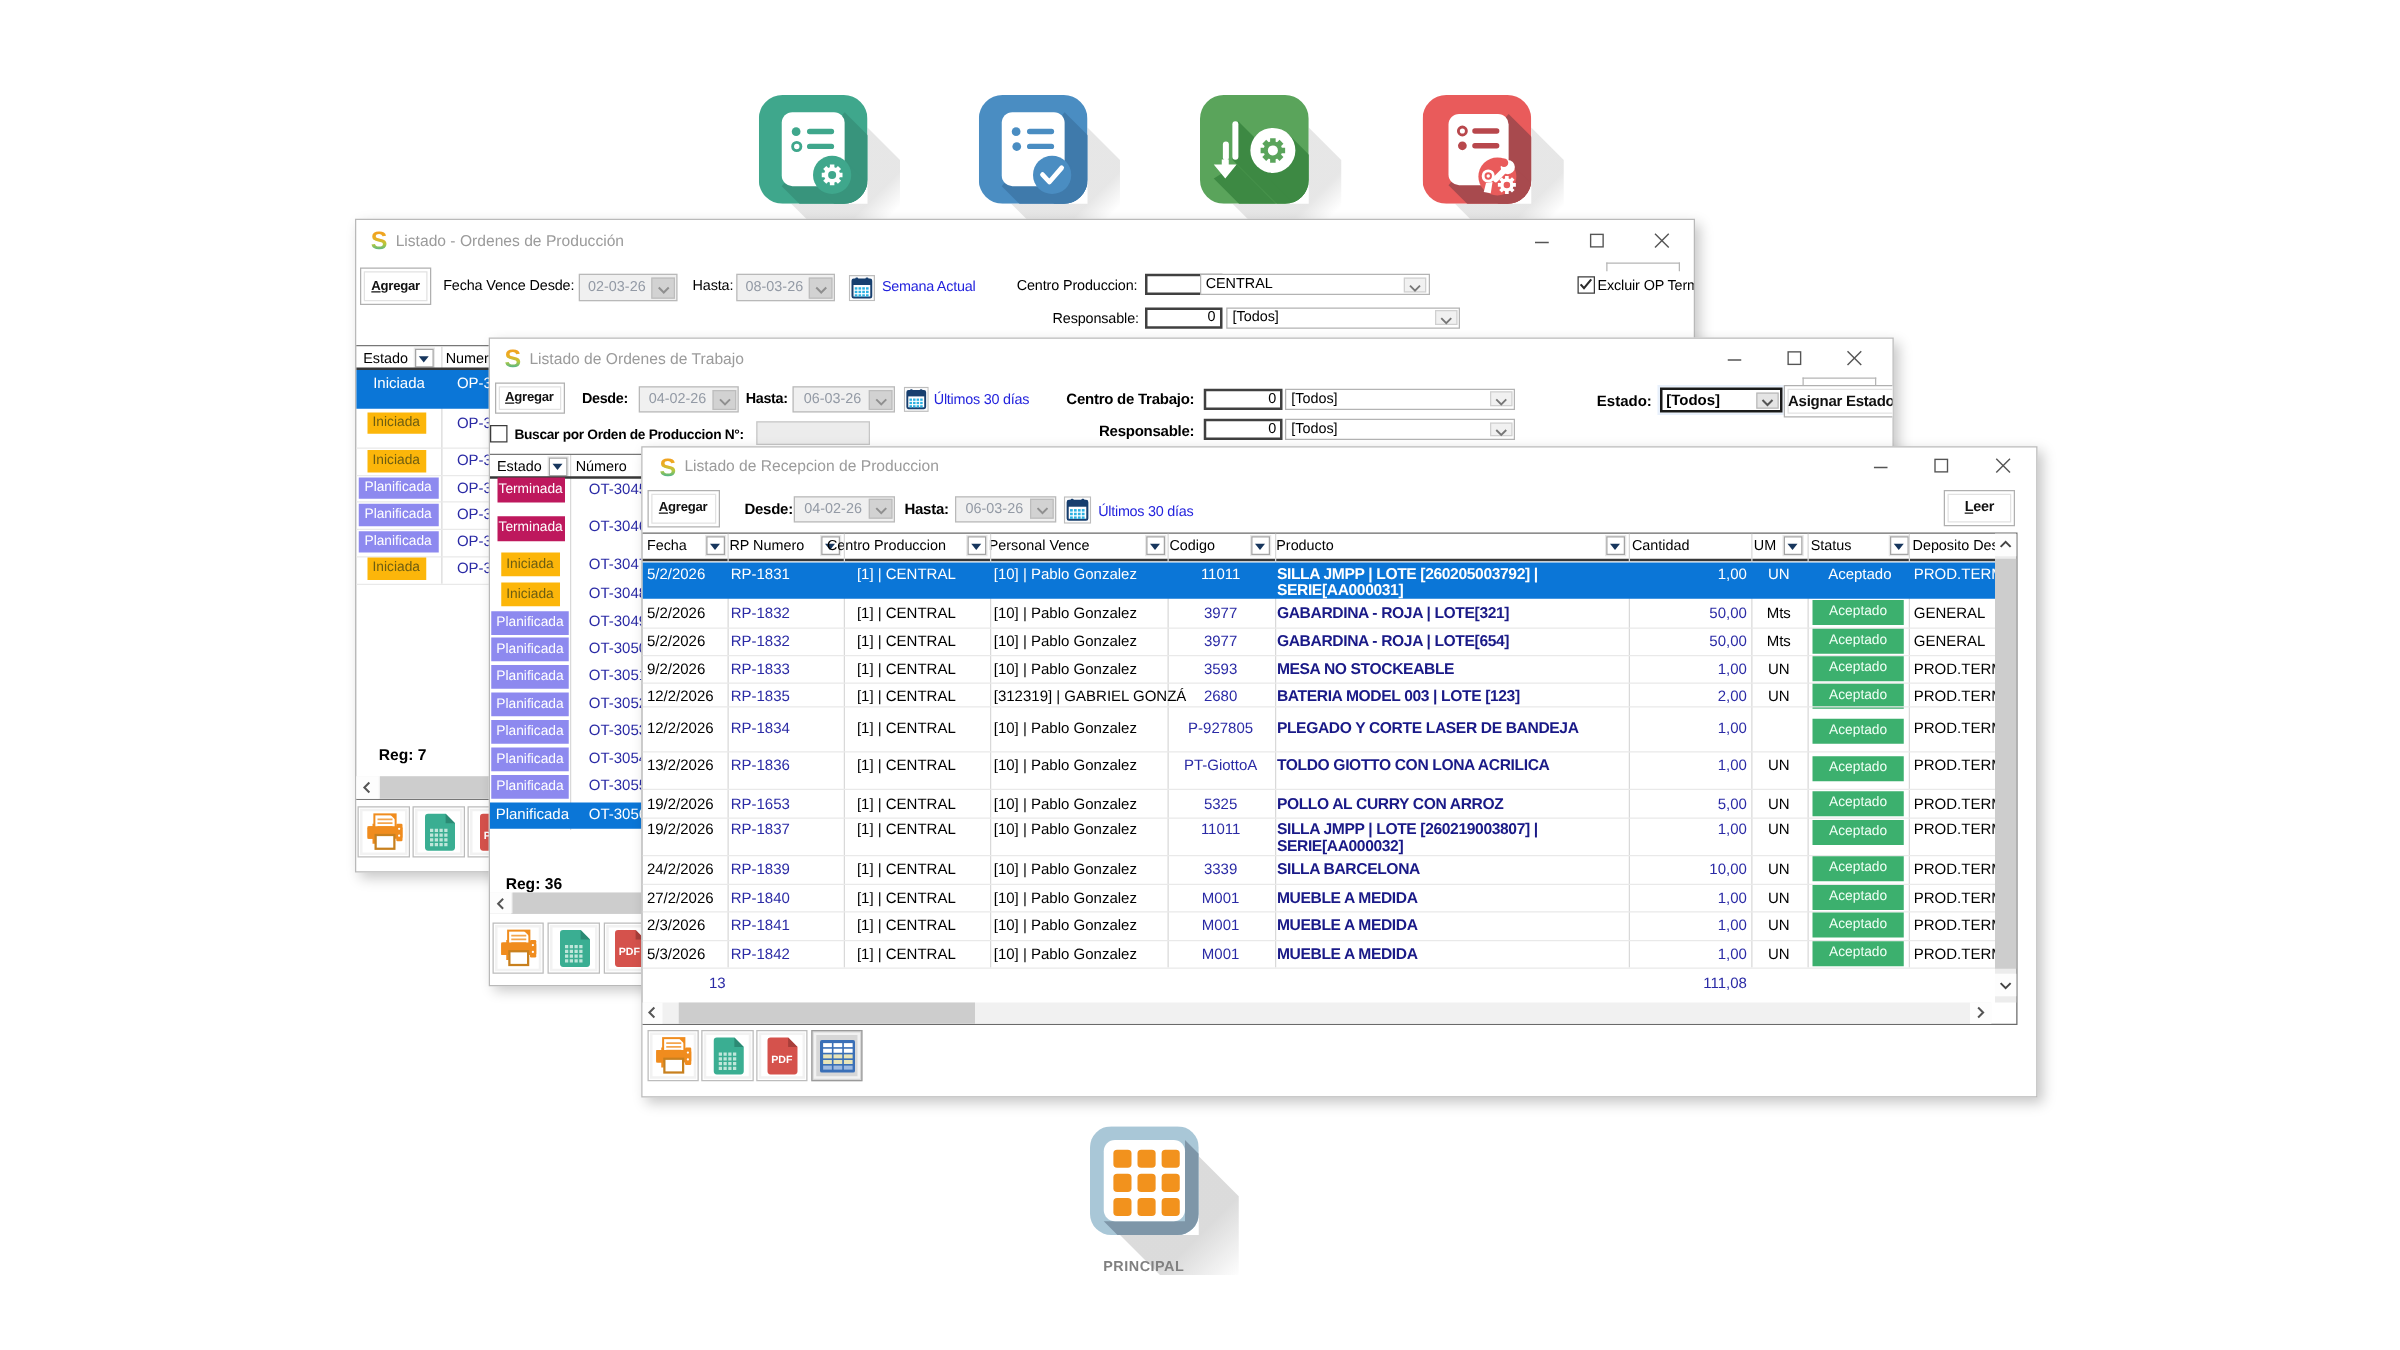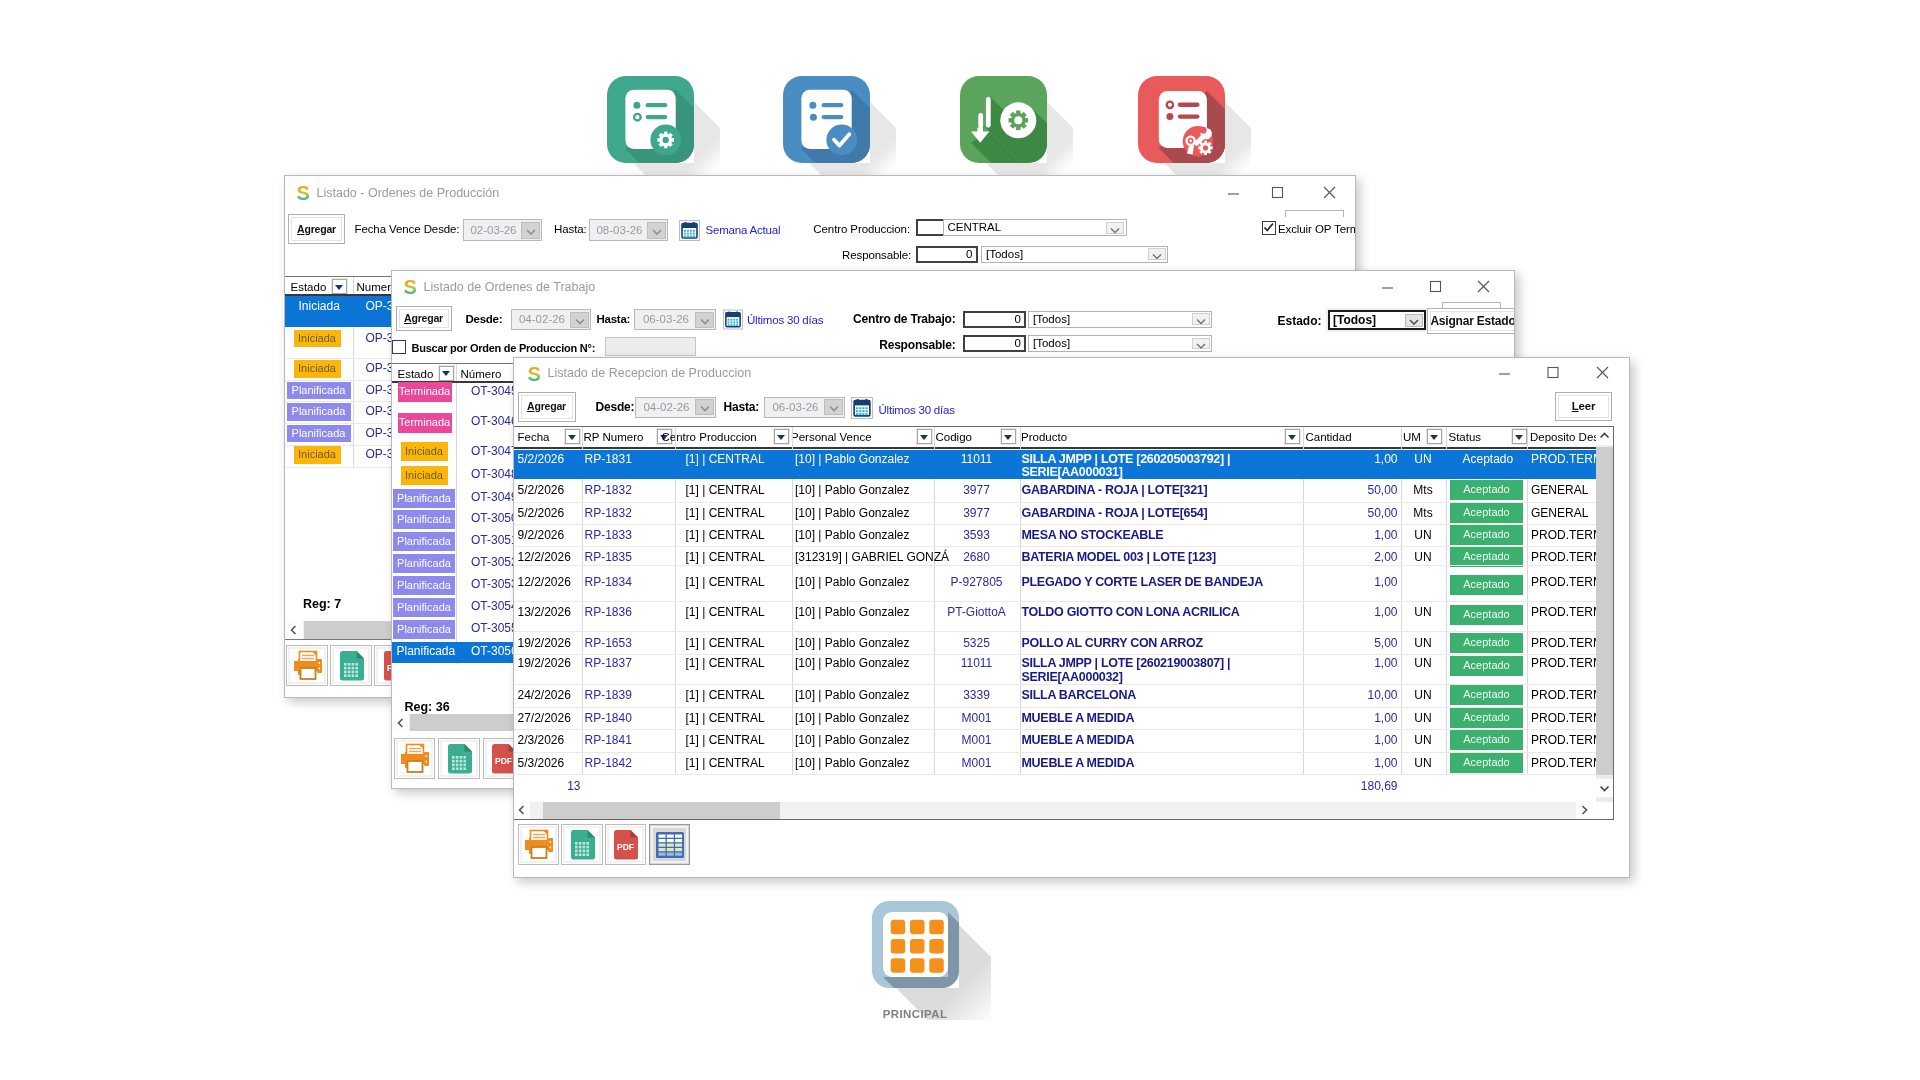--- a/index.html
+++ b/index.html
@@ -22,21 +22,21 @@
 .grid{position:absolute;background:#fff;border:1px solid #6e6e6e}
 .gh{position:absolute;font-size:11.5px;color:#000;white-space:nowrap;line-height:14px}
 .ddb{position:absolute;width:15px;height:15px;background:#fff;border:1px solid #a5a5a5;box-shadow:0 0 0 1px #e8e8e8}
 .ddb:after{content:"";position:absolute;left:2px;top:4.5px;border:4.5px solid transparent;border-top:5.5px solid #17365d}
 .vsep{position:absolute;width:1px;background:#d9d9d9}
 .hsep{position:absolute;height:1px;background:#e9e9e9}
 .hdline{position:absolute;height:2px;background:#383838}
 .badge{position:absolute;font-size:11px;text-align:center;white-space:nowrap}
 .by{background:#fcb60a;color:#6d5d12}
 .bp{background:#8d89ef;color:#fff}
-.bg{background:#ec4899;color:#fff}
+.bg{background:#be185d;color:#fff}
 .selrow{position:absolute;background:#0b76d7}
 .w{color:#fff}
 .navy{color:#2a2aa5}
 .sb{position:absolute;background:#f1f1f1}
 .sbthumb{position:absolute;background:#cdcdcd}
 .sbbtn{position:absolute;background:#fdfdfd;display:flex;align-items:center;justify-content:center}
 .ibtn{position:absolute;width:41.5px;height:41px;background:#fff;border:1px solid #bcbcbc}
 .ibtn:before{content:"";position:absolute;left:1px;top:1px;right:1px;bottom:1px;border:2px solid #f2f2f2}
 .ibtn svg{position:absolute;left:3.5px;top:3px}
 .wctl{position:absolute}
@@ -268,21 +268,21 @@
         <rect x="13.8" y="12.6" width="2.1" height="1.9"></rect>
         <rect x="4.8" y="15.4" width="2.1" height="1.9"></rect>
         <rect x="7.8" y="15.4" width="2.1" height="1.9"></rect>
         <rect x="10.8" y="15.4" width="2.1" height="1.9"></rect>
         <rect x="13.8" y="15.4" width="2.1" height="1.9"></rect>
       </g>
     </svg>
  <div class="lnk" style="left:421px;top:46.5px">Semana Actual</div>
  <div class="t lbl" style="left:527.5px;top:45.5px;width:98px;text-align:right">Centro Produccion:</div>
  <div class="numbox" style="left:631px;top:43px;width:62px;height:17px;line-height:13px;padding-right:3px">1</div>
- <div class="combo" style="left:658px;top:43px;width:184px;height:17px;line-height:15px"><span style="margin-left:4px">CENTRAL</span><span class="dd" style="width:18px"><svg width="16" height="15" viewBox="0 0 16 15">
+ <div class="combo" style="left:675px;top:43px;width:184px;height:17px;line-height:15px"><span style="margin-left:4px">CENTRAL</span><span class="dd" style="width:18px"><svg width="16" height="15" viewBox="0 0 16 15">
           <polyline points="4,5.5 8,9.5 12,5.5" fill="none" stroke="#777" stroke-width="1.5"></polyline>
         </svg></span></div>
  <div class="t lbl" style="left:557.5px;top:71.5px;width:68px;text-align:right">Responsable:</div>
  <div class="numbox" style="left:631px;top:69.5px;width:62px;height:17px;line-height:13px;padding-right:3px">0</div>
  <div class="combo" style="left:696.5px;top:69.5px;width:187px;height:17px;line-height:15px"><span style="margin-left:4px">[Todos]</span><span class="dd" style="width:18px"><svg width="16" height="15" viewBox="0 0 16 15">
           <polyline points="4,5.5 8,9.5 12,5.5" fill="none" stroke="#777" stroke-width="1.5"></polyline>
         </svg></span></div>
  <div class="abs" style="left:1000.5px;top:34px;width:59px;height:7px;border:1px solid #b5b5b5;border-bottom:none"></div>
  <div class="chk" style="left:977px;top:44.5px">
       <svg width="11" height="11" viewBox="0 0 11 11" style="display:block">
@@ -785,21 +785,21 @@
         <span class="c5">M001</span>
         <span class="c6">MUEBLE A MEDIDA</span>
         <span class="c7">1,00</span>
         <span class="c8">UN</span>
         <span class="c10">PROD.TERMI</span>
       </div>
       <div class="bdg3" style="top:326px">Aceptado</div>
   <div class="hsep" style="left:0;top:347px;width:1082.5px"></div>
   <div class="r" style="top:352.5px">
         <span class="navy" style="left:30px;width:37px;text-align:right">13</span>
-        <span class="c7" style="font-size:12px">180,69</span>
+        <span class="c7" style="font-size:12px">111,08</span>
       </div>
   <div class="sb" style="left:1082.5px;top:0;width:17px;height:375px;background:#ececec">
     <div class="sbbtn" style="left:0;top:0;width:17px;height:18px">
           <svg width="11" height="10" viewBox="0 0 11 10">
             <polyline points="1.5,6.5 5.5,2.5 9.5,6.5" fill="none" stroke="#444" stroke-width="1.6"></polyline>
           </svg>
         </div>
     <div class="sbthumb" style="left:0;top:20px;width:17px;height:328px"></div>
     <div class="sbbtn" style="left:0;top:352px;width:17px;height:18px">
           <svg width="11" height="10" viewBox="0 0 11 10">

